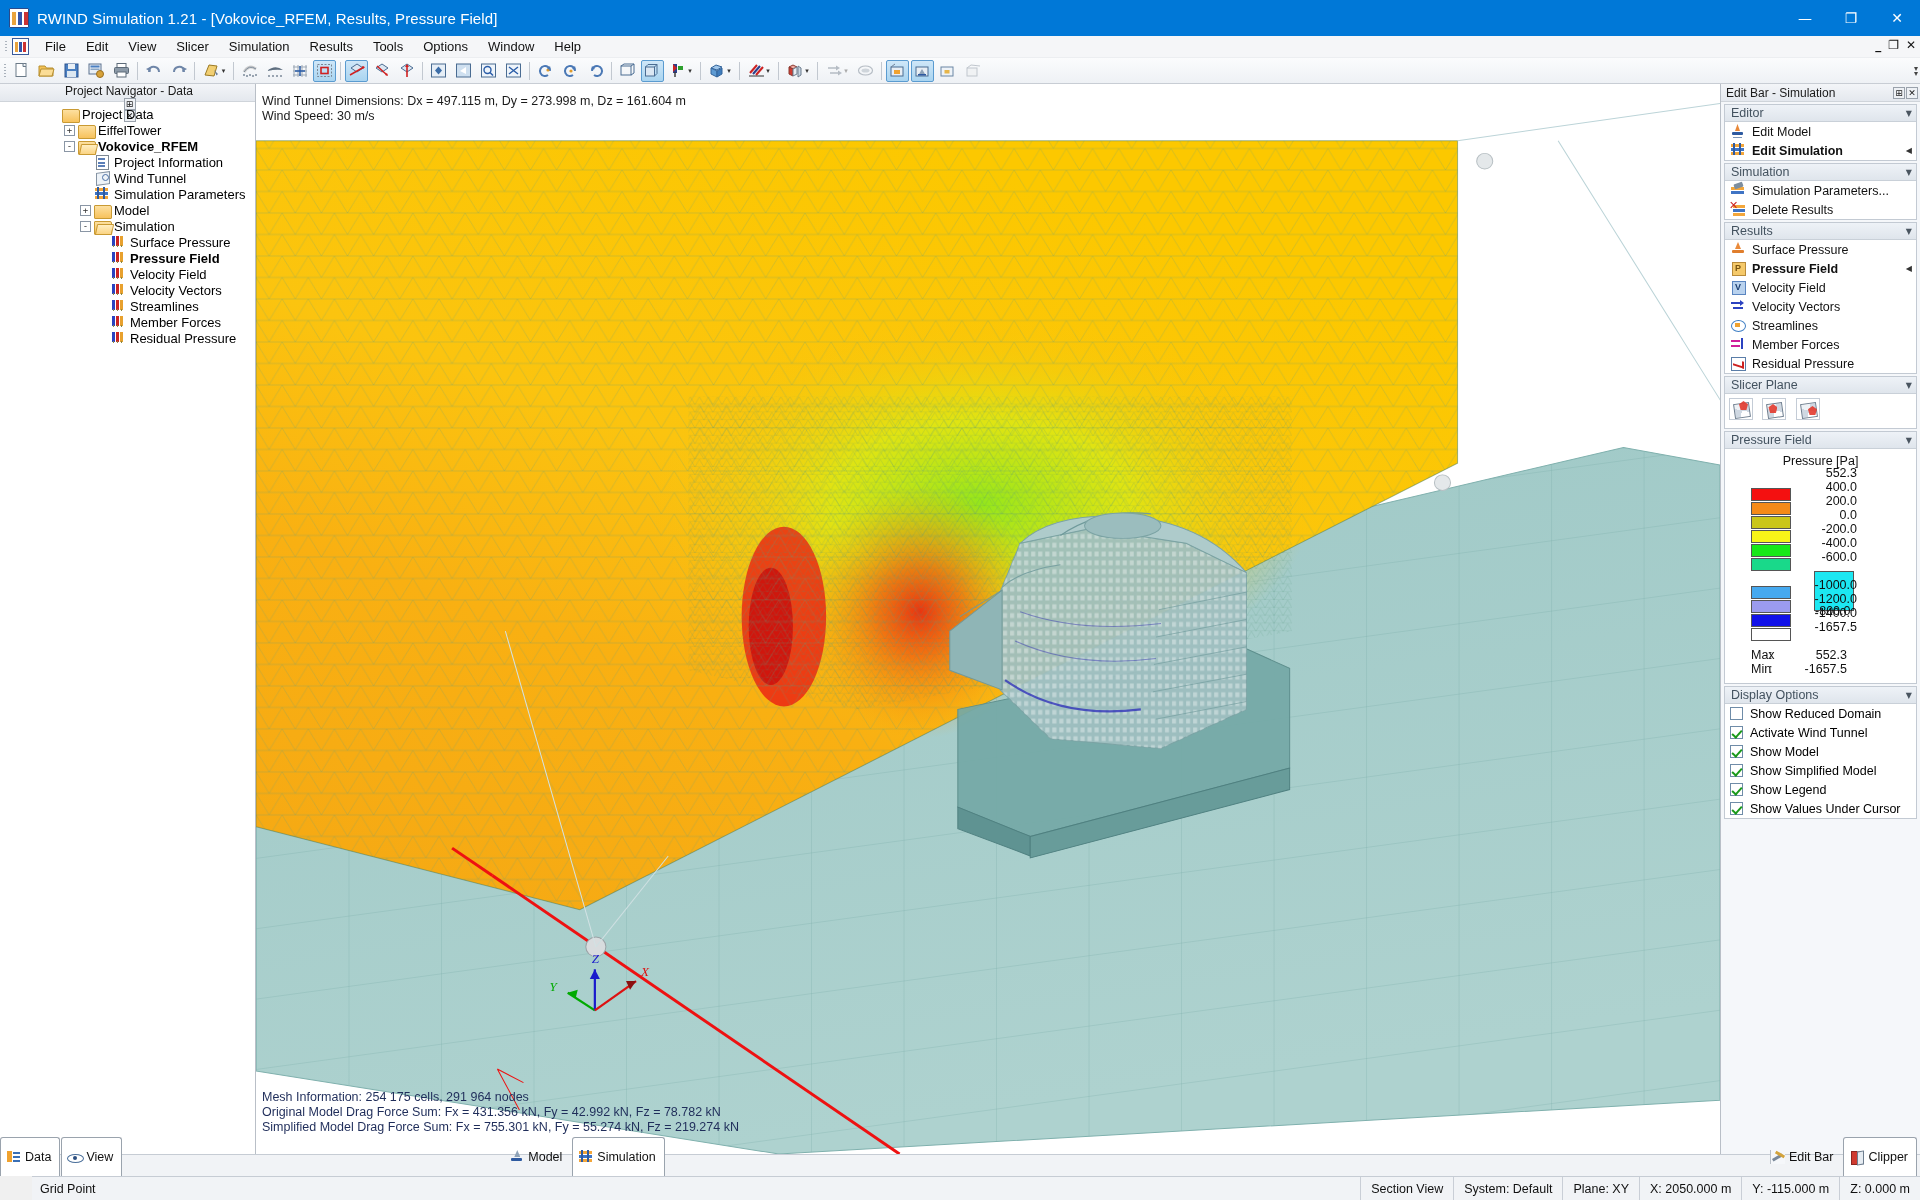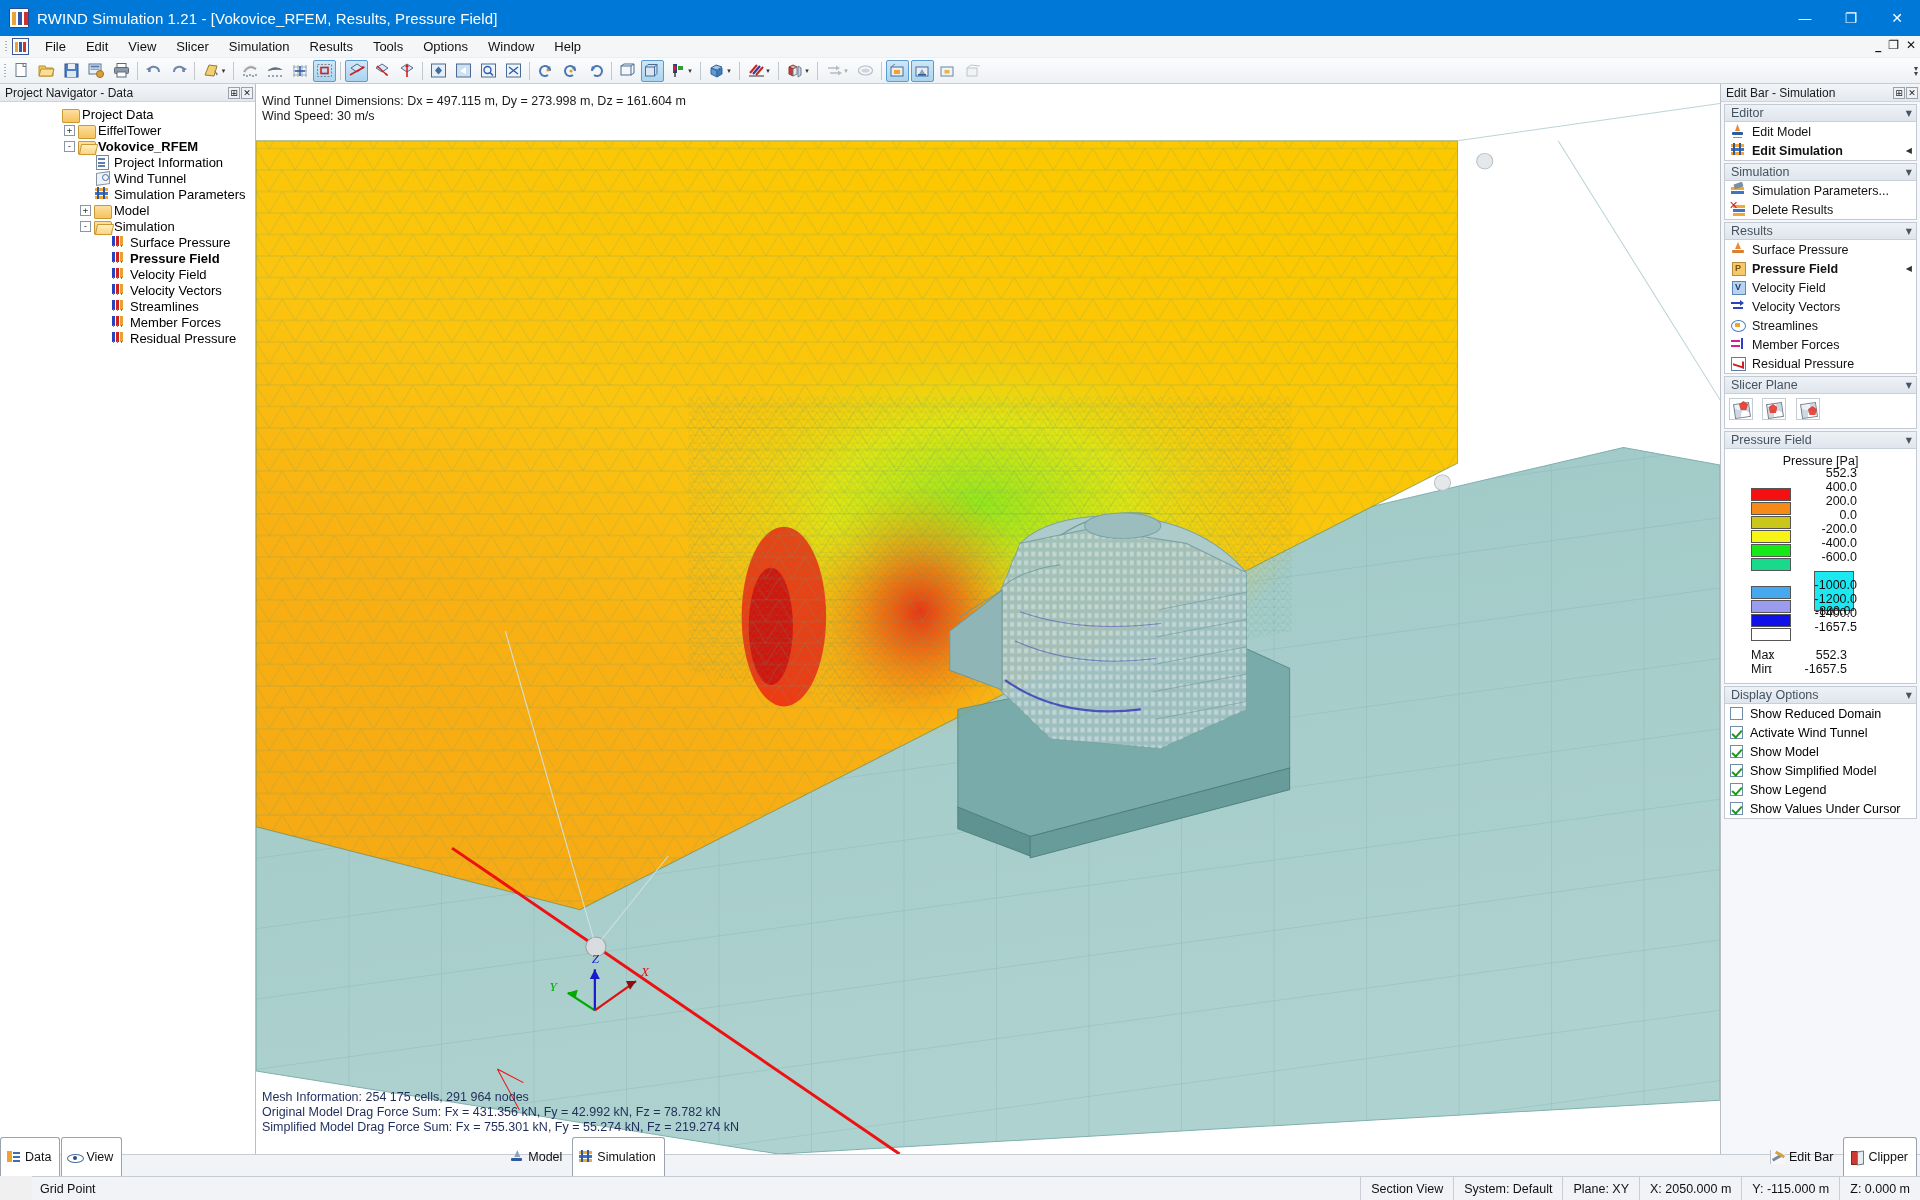--- a/index.html
+++ b/index.html
@@ -84,21 +84,21 @@
   .body-row { flex: 1; display: flex; min-height: 0; }
 
   
   .navigator {
     width: 256px; flex: 0 0 256px; background: #fff; border-right: 1px solid #b9bfc7;
     display: flex; flex-direction: column;
   }
   .nav-header {
     height: 18px; background: linear-gradient(to bottom,#f3f5f8,#e4e8ee);
     display: flex; align-items: center; font-size: 12px; color: #1a1a1a;
-    padding: 0 2px 0 5px; border-bottom: 1px solid #cfd4da;
+    padding: 0 2px 0 5px; border-bottom: 1px solid #cfd4da; flex-direction: column;
   }
   .nav-header .t { flex: 1; }
   .hdrbtn { width: 12px; height: 12px; border: 1px solid #9aa2ac; background: #eef1f5;
     font-size: 9px; line-height: 10px; text-align: center; margin-left: 1px; color: #222;
     font-family: "DejaVu Sans", sans-serif; }
   .tree { padding: 4px 0 0 0; font-size: 13px; color: #000; flex: 1; overflow: hidden; }
   .tnode { display: flex; align-items: center; height: 16px; white-space: nowrap; padding-left: 4px; margin-left: 44px; }
   .expander {
     width: 11px; height: 11px; border: 1px solid #8a96a5; background: #fff;
     font-size: 9px; line-height: 9px; text-align: center; color: #333; flex: 0 0 11px;

